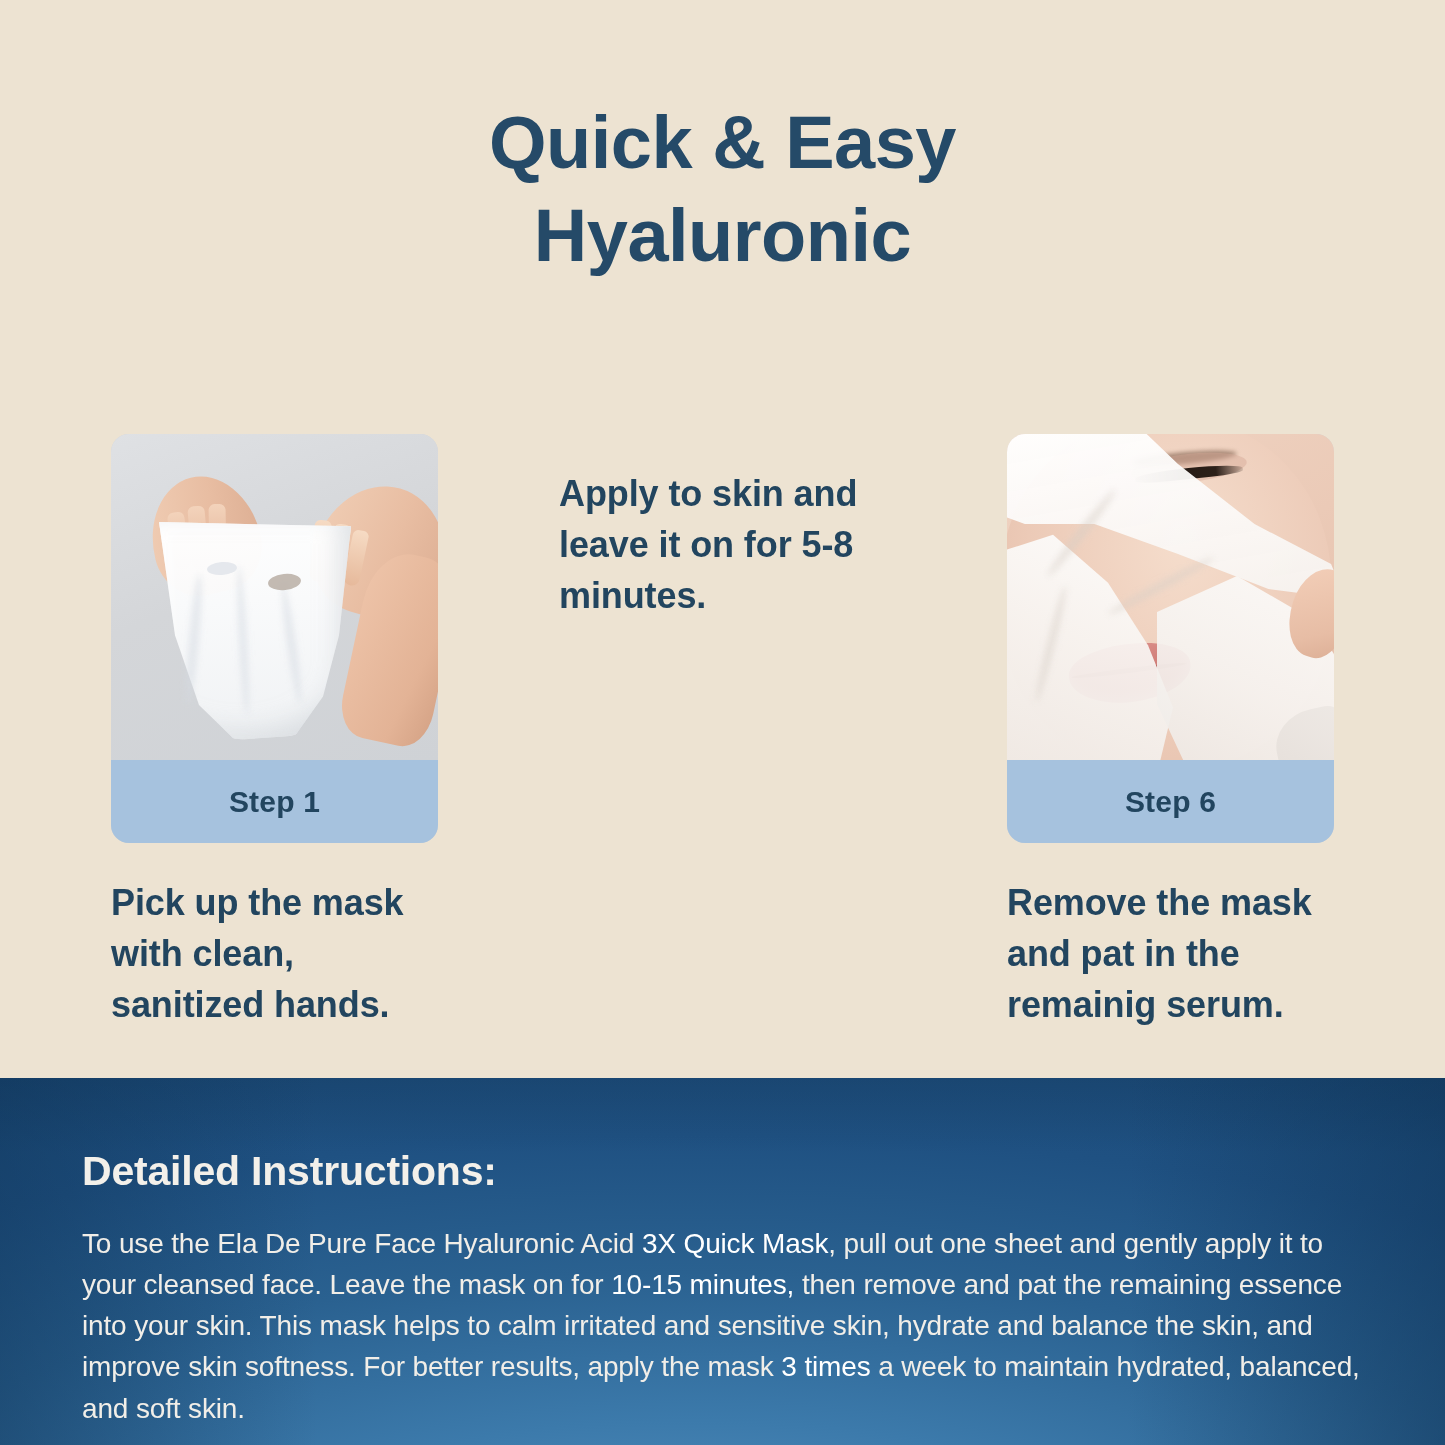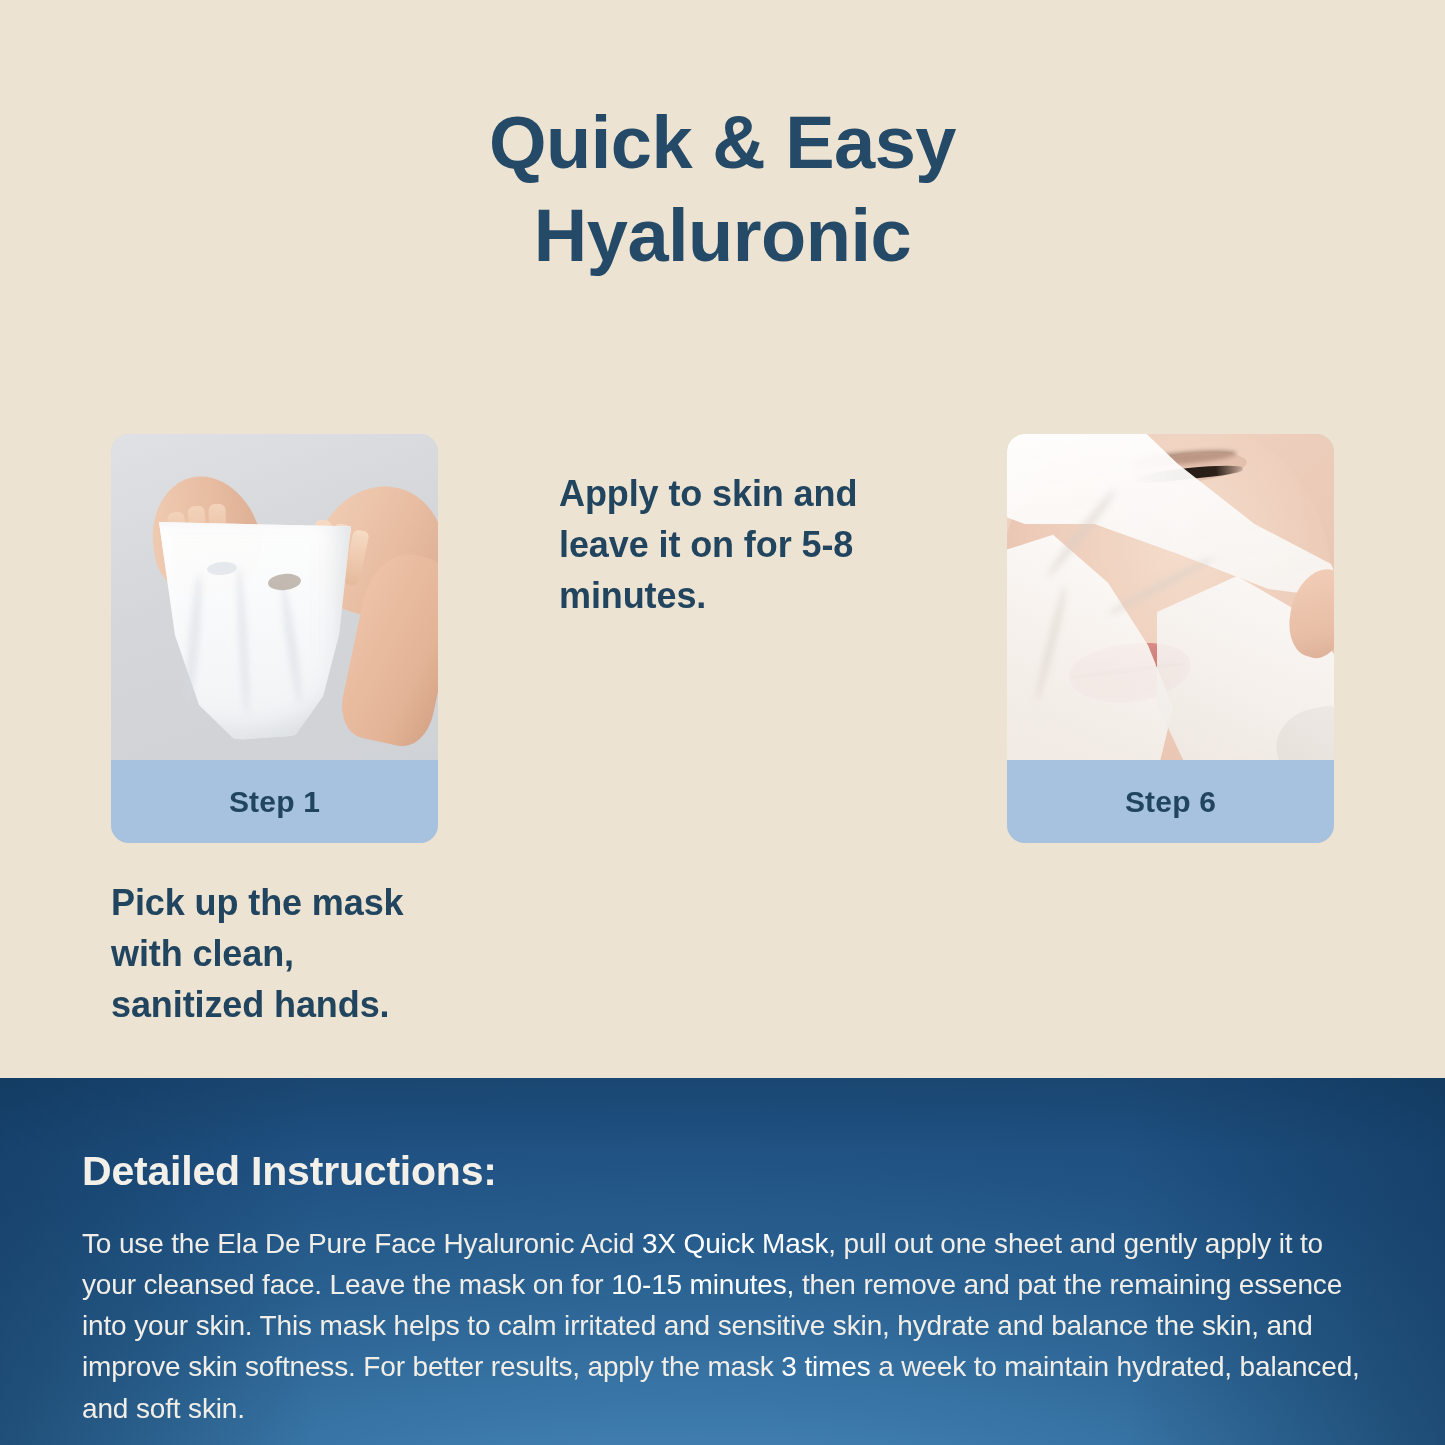--- a/index.html
+++ b/index.html
@@ -477,20 +477,21 @@
             <div class="maskSheet"></div>
             <div class="fold3a"></div>
             <div class="fold3b"></div>
             <div class="fold3c"></div>
             <div class="thumb3"></div>
           </div>
           <div class="label-band">
             <span>Step 6</span>
           </div>
         </div>
+        <div class="caption">Remove the mask and pat in the remainig serum.</div>
       </div>
 
     </div>
   </div>
 
   <div class="bottom-section">
     <div class="bottom-inner">
       <h2 class="instr-title">Detailed Instructions:</h2>
       <p class="instr-body"><span>To use the Ela De Pure Face Hyaluronic Acid </span><b>3X Quick Mask</b><span>, pull out one sheet and gently apply it to your cleansed face. Leave the mask on for </span><b>10-15 minutes,</b><span> then remove and pat the remaining essence into your skin. This mask helps to calm irritated and sensitive skin, hydrate and balance the skin, and improve skin softness. For better results, apply the mask </span><b>3 times</b><span> a week to maintain hydrated, balanced, and soft skin.</span></p>
     </div>

